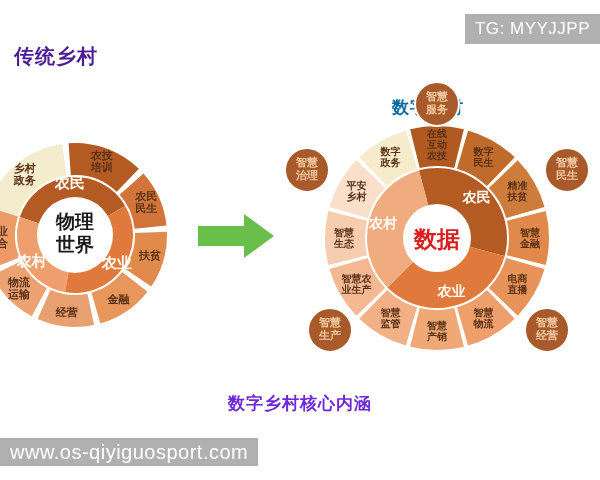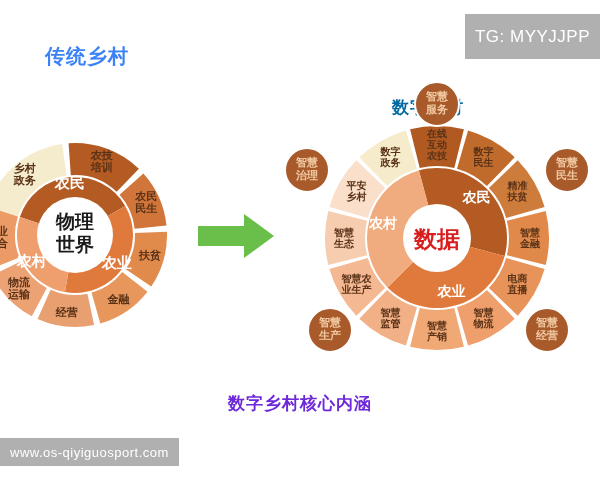--- a/index.html
+++ b/index.html
@@ -11,27 +11,27 @@
   }
   .stage{position:absolute;inset:0;}
 
   
   .wm{
     position:absolute;background:rgba(150,150,150,.75);
     color:#fff;font-size:17px;letter-spacing:.5px;
     display:flex;align-items:center;padding:0 10px;
     white-space:nowrap;
   }
-  .wm-tg{right:0;top:14px;height:45px;margin-left:20px;}
-  .wm-url{left:0;top:438px;height:28px;font-size:13px;}
+  .wm-tg{right:0;top:14px;height:30px;margin-left:20px;}
+  .wm-url{left:0;top:438px;height:28px;font-size:20px;}
 
   
   .h-left{
     position:absolute;left:14px;top:43px;
-    font-size:20px;font-weight:bold;color:#3b82f6;letter-spacing:1px;margin-left:31px;
+    font-size:20px;font-weight:bold;color:#4c1d95;letter-spacing:1px;
   }
   .h-right{
     position:absolute;left:392px;top:52px;
     font-size:17px;font-weight:bold;color:#0369a1;letter-spacing:1px;margin-top:44px;
   }
   .caption{
     position:absolute;left:0;right:0;top:392px;text-align:center;
     font-size:17px;font-weight:bold;color:#6d28d9;letter-spacing:1px;
   }
 

